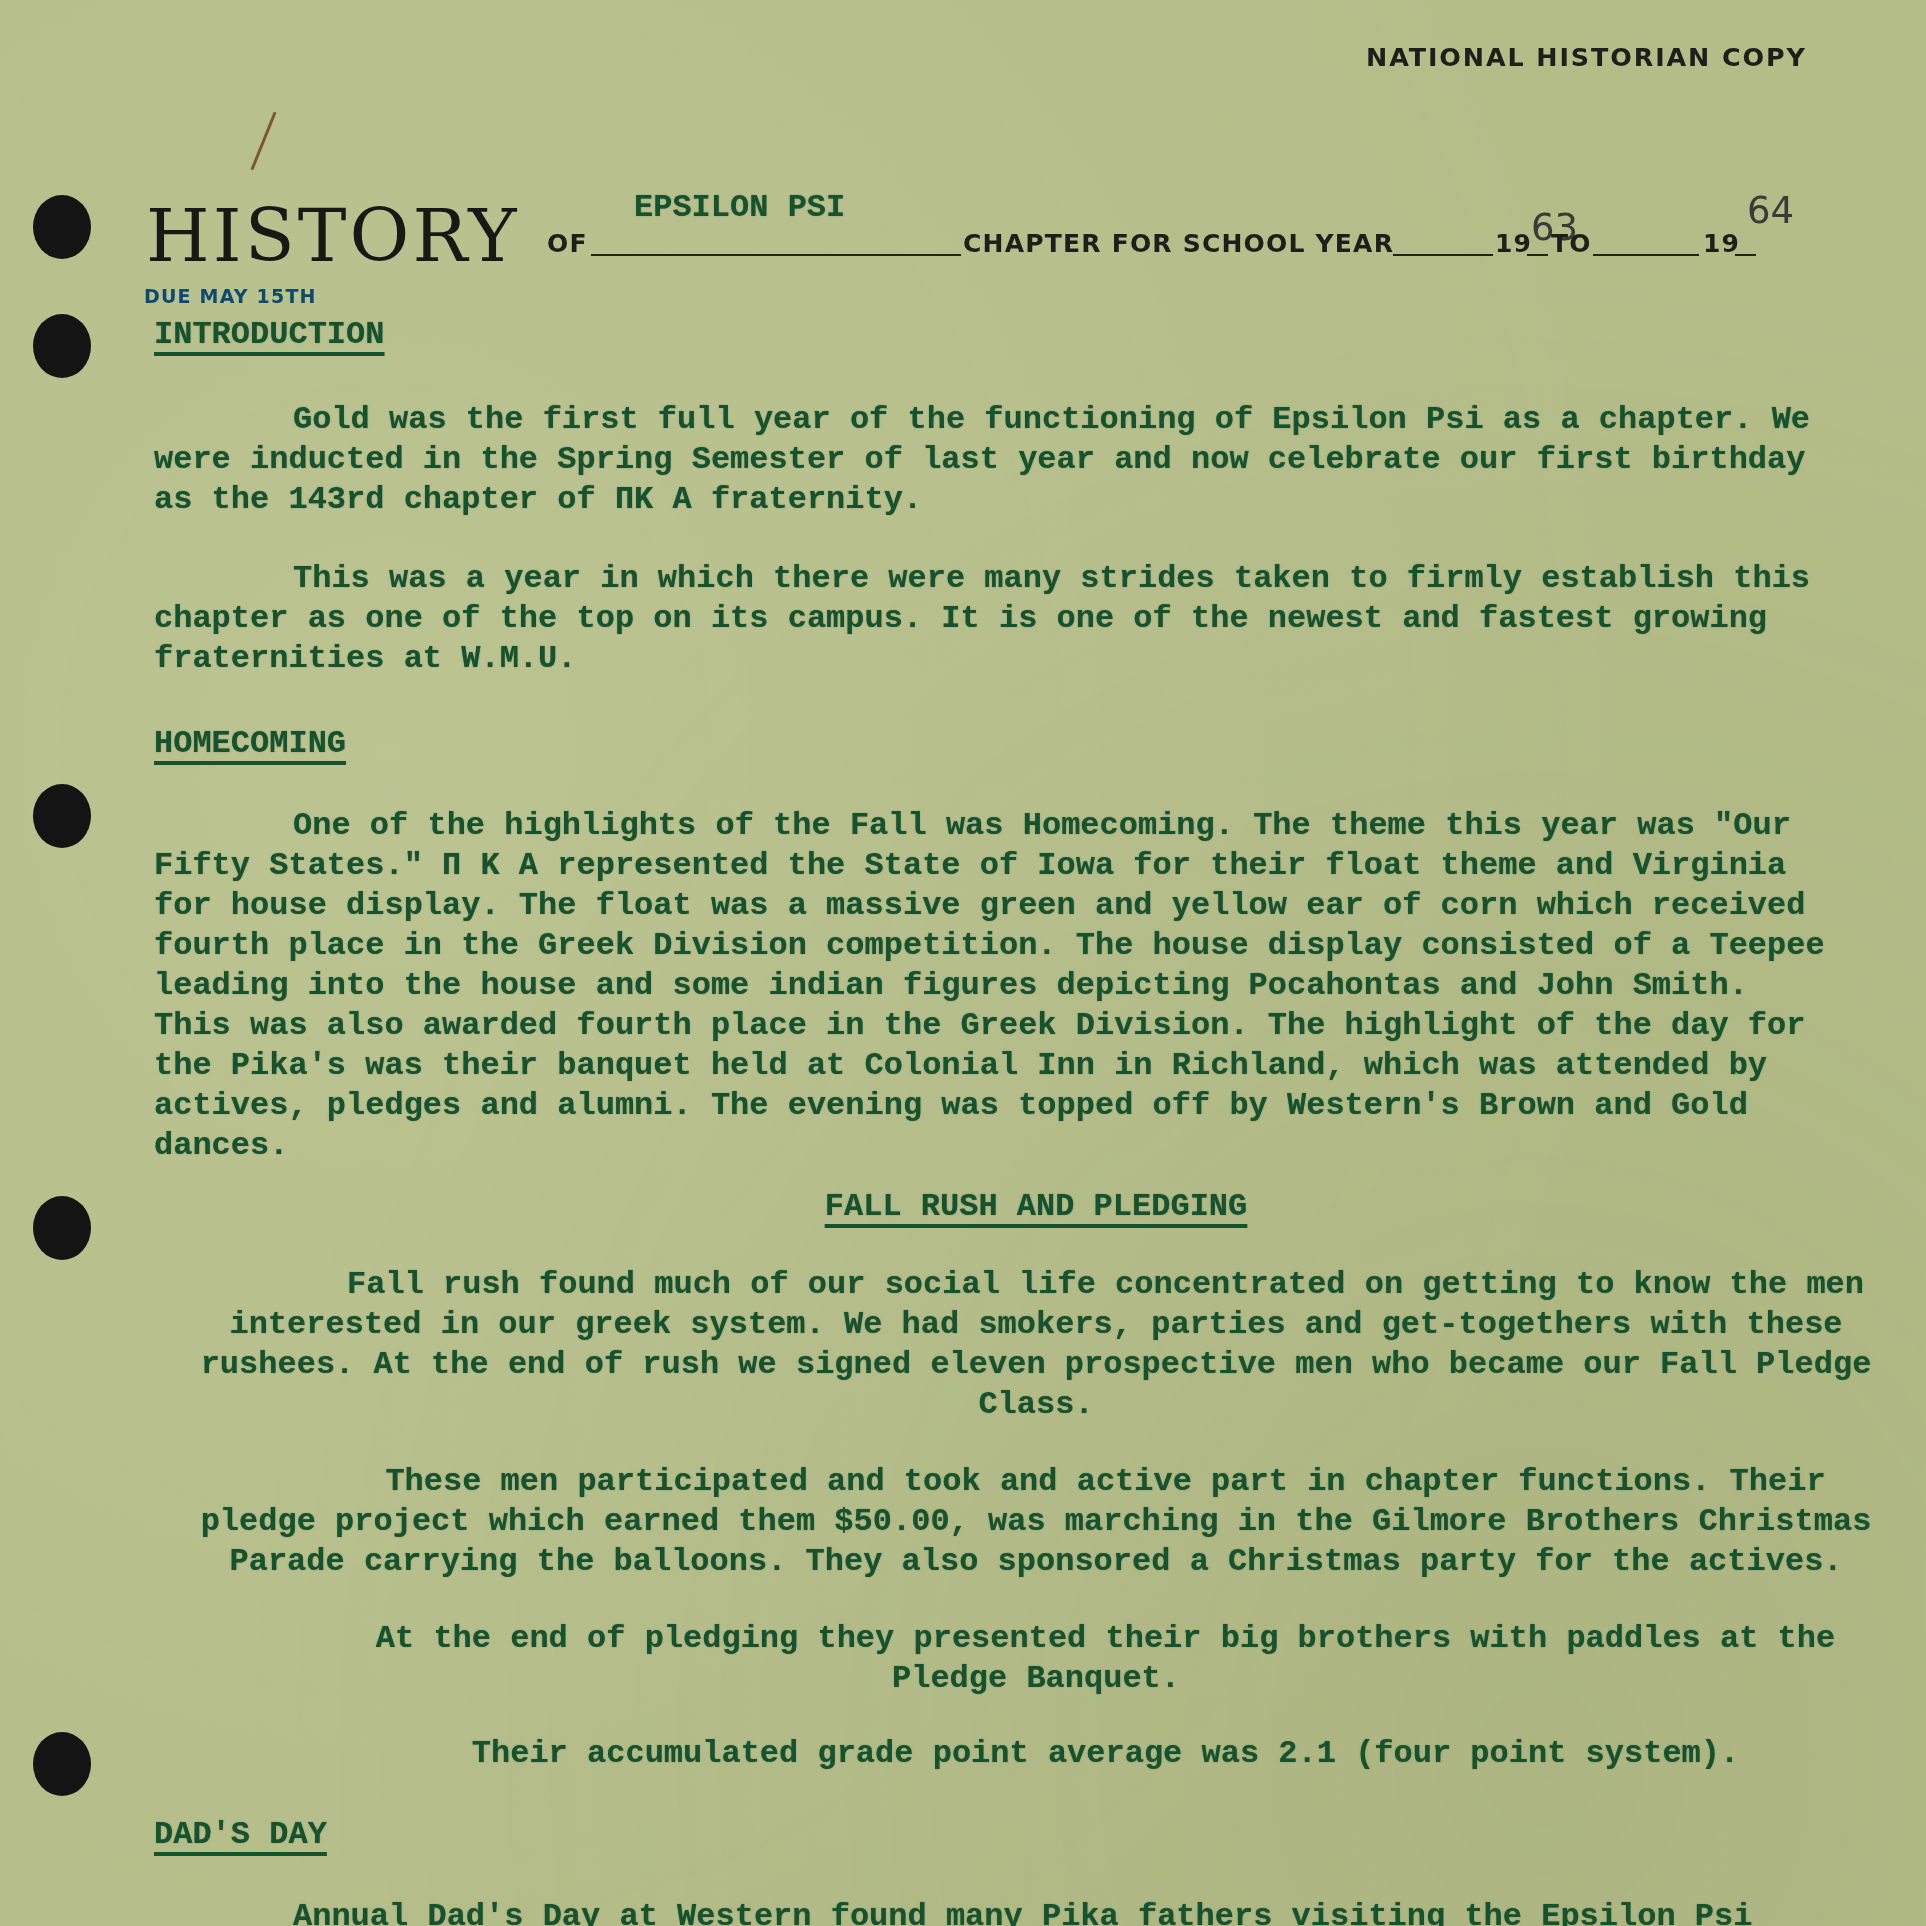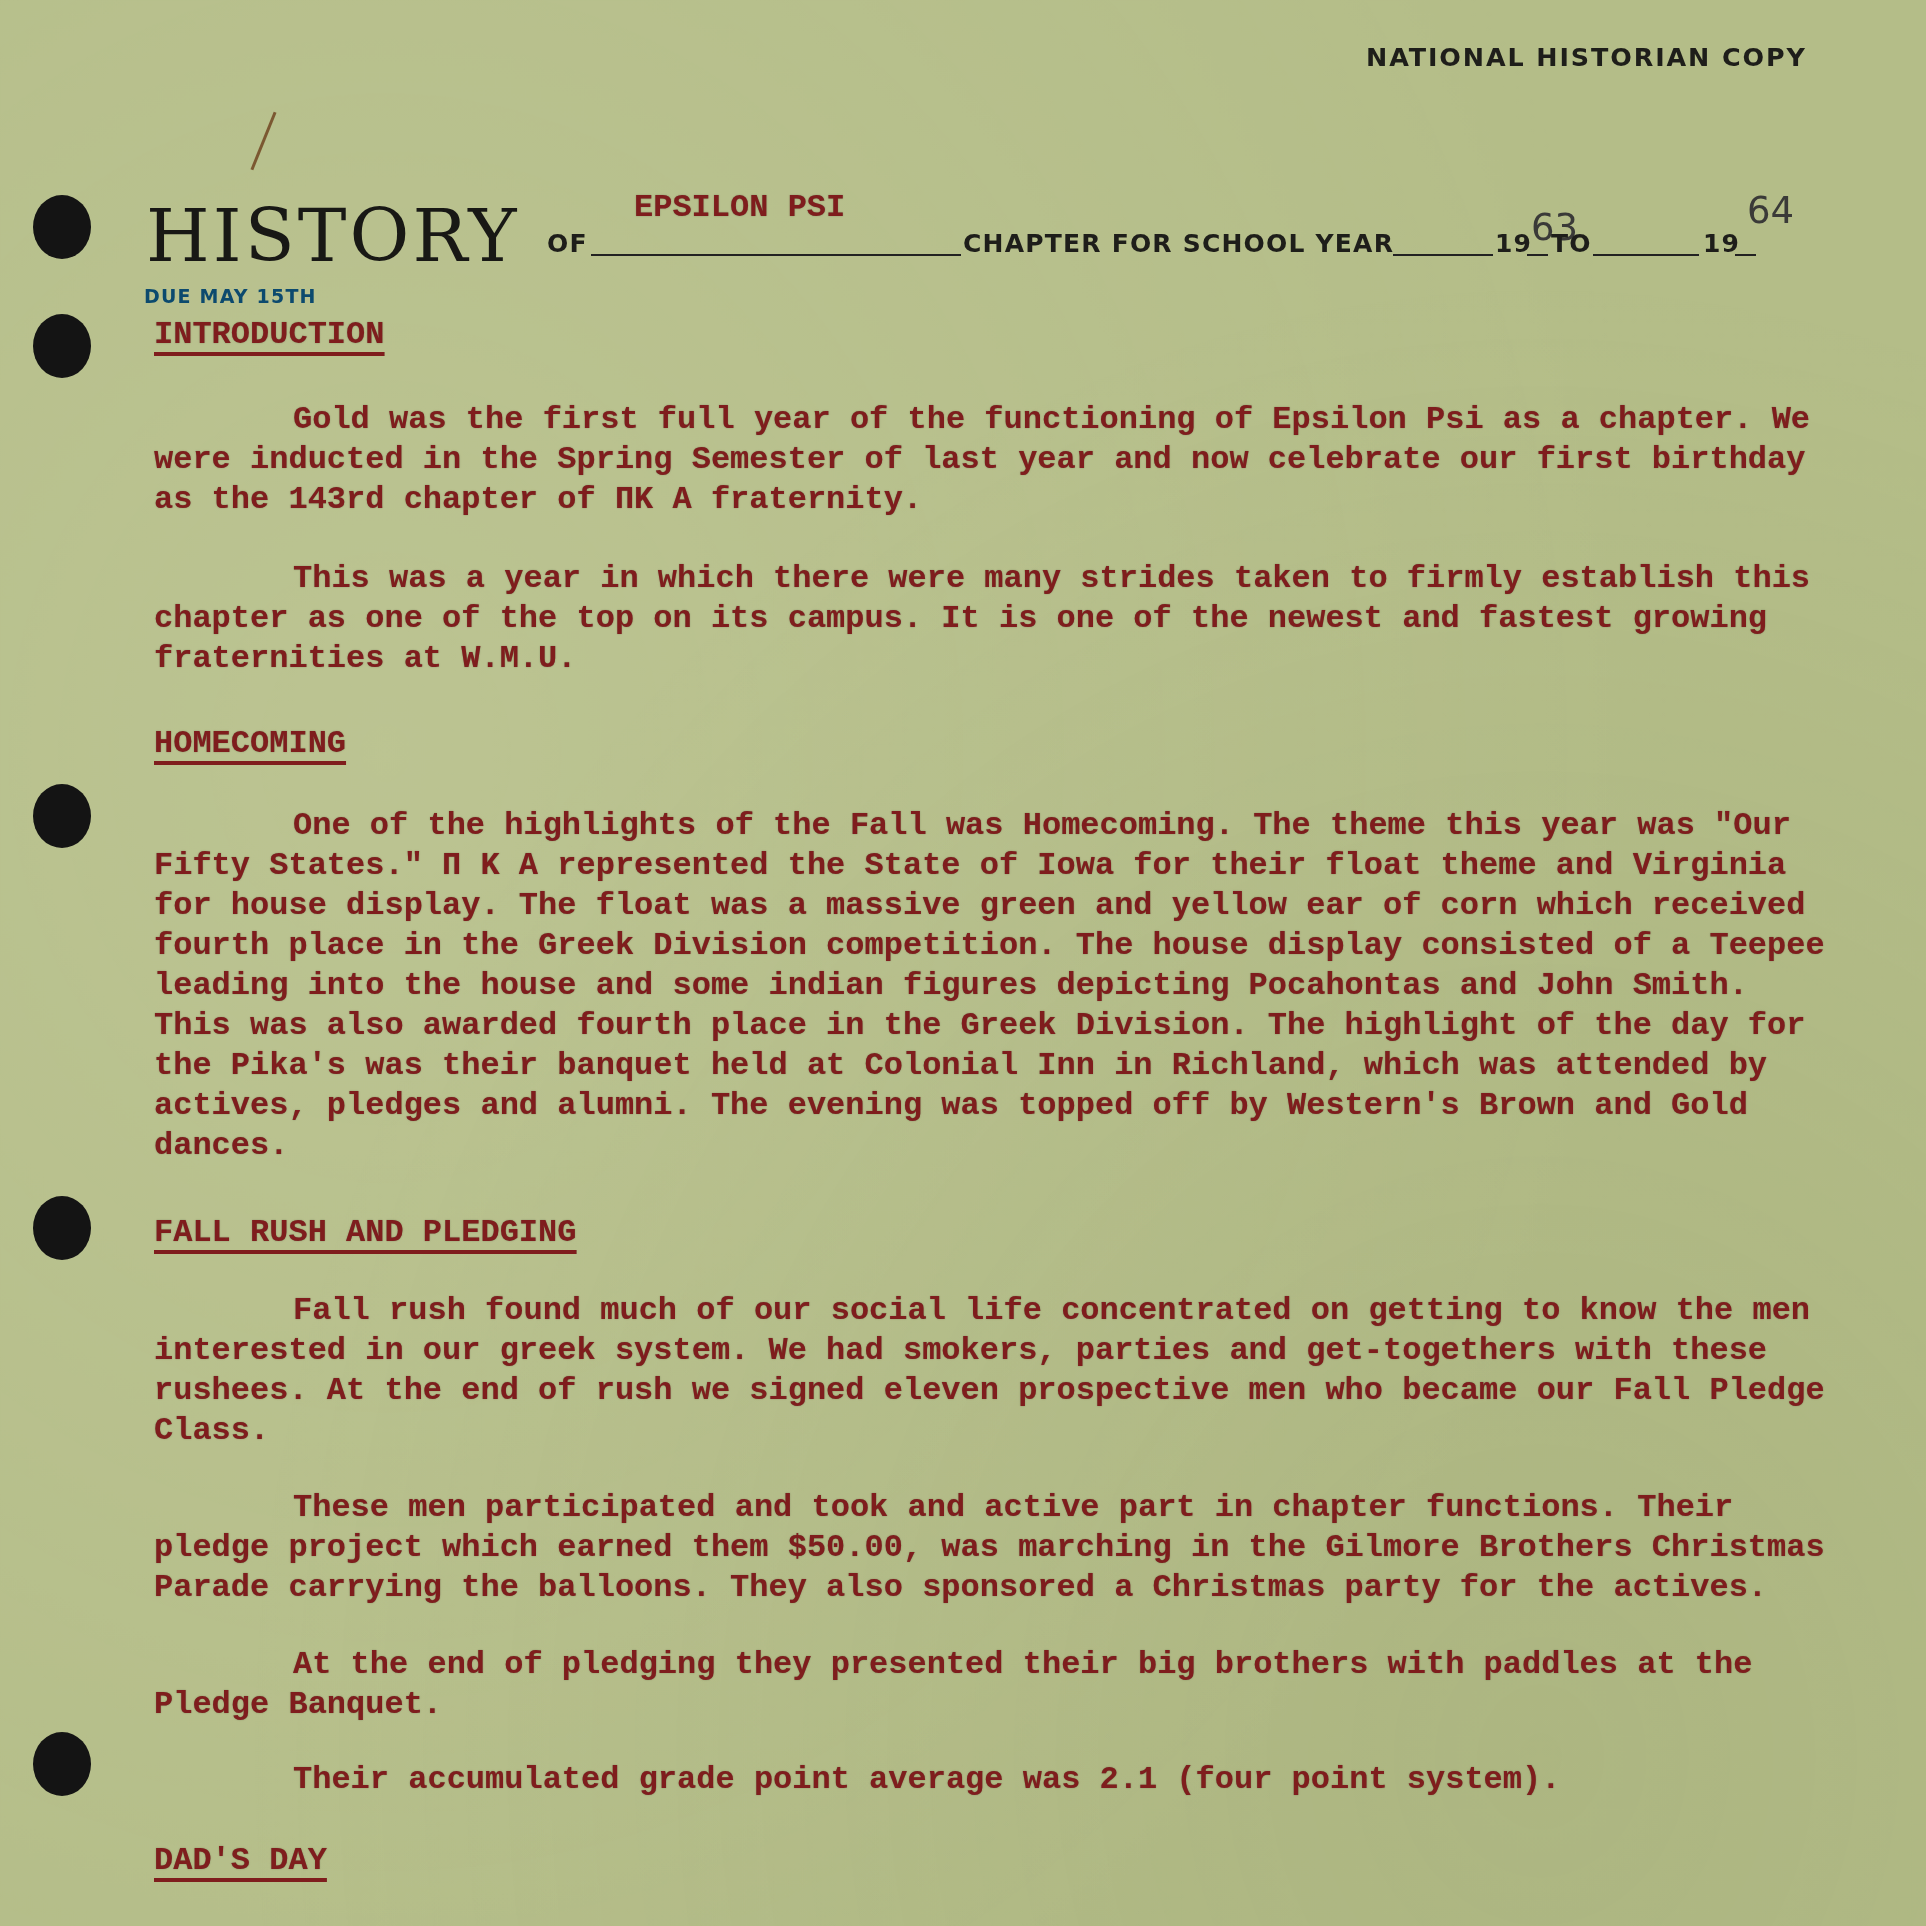--- a/index.html
+++ b/index.html
@@ -29,21 +29,21 @@
     font-family: "DejaVu Serif", serif; font-size: 73px; letter-spacing: 3.1px; color: #181815;
   }
   .form-small {
     position: absolute; font-family: "DejaVu Sans", sans-serif; font-size: 25px;
     letter-spacing: 1.2px; color: #1e1e1a; font-weight: bold; text-align: right;
   }
   .blank {
     position: absolute; height: 2.3px; background: #222;
   }
   .typed {
-    font-family: "Liberation Mono", monospace; font-weight: bold; color: #7f1d1d;
+    font-family: "Liberation Mono", monospace; font-weight: bold; color: #14532d;
     text-shadow: 0 0 1.2px rgba(40,40,30,0.5);
   }
   .chapter-name { position: absolute; left: 634px; top: 189px; font-size: 32px; }
   .handwritten {
     position: absolute; font-family: "DejaVu Sans", sans-serif; font-size: 37px; color: #3a3a38;
   }
   .due { position: absolute; left: 144px; top: 285px; font-family: "DejaVu Sans", sans-serif; font-size: 19px; font-weight: bold; letter-spacing: 1.2px; color: #0c4a6e; }
   .content { position: absolute; left: 154px; top: 316px; width: 1764px; }
   .section-heading {
     font-size: 32px; text-decoration: underline; text-decoration-thickness: 3.9px;
@@ -99,21 +99,21 @@
     <p class="para" style="margin-top:42px;">One of the highlights of the Fall was Homecoming.  The theme this year was "Our
 Fifty States."  Π K A represented the State of Iowa for their float theme and Virginia
 for house display.  The float was a massive green and yellow ear of corn which received
 fourth place in the Greek Division competition.  The house display consisted of a Teepee
 leading into the house and some indian figures depicting Pocahontas and John Smith.
 This was also awarded fourth place in the Greek Division.  The highlight of the day for
 the Pika's was their banquet held at Colonial Inn in Richland, which was attended by
 actives, pledges and alumni.  The evening was topped off by Western's Brown and Gold
 dances.</p>
   </div>
-  <div style="margin-top:48px;">
+  <div style="margin-top:22px;text-align:center;">
     <h2 class="section-heading">FALL RUSH AND PLEDGING</h2>
     <p class="para" style="margin-top:39px;">Fall rush found much of our social life concentrated on getting to know the men
 interested in our greek system.  We had smokers, parties and get-togethers with these
 rushees.  At the end of rush we signed eleven prospective men who became our Fall Pledge
 Class.</p>
     <p class="para" style="margin-top:37px;">These men participated and took and active part in chapter functions.  Their
 pledge project which earned them $50.00, was marching in the Gilmore Brothers Christmas
 Parade carrying the balloons.  They also sponsored a Christmas party for the actives.</p>
     <p class="para" style="margin-top:37px;">At the end of pledging they presented their big brothers with paddles at the
 Pledge Banquet.</p>

